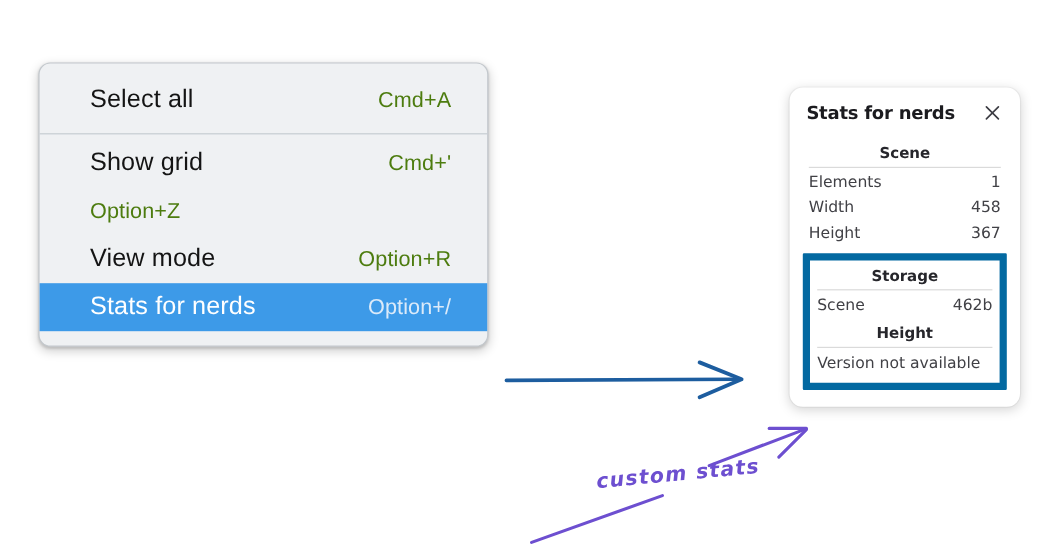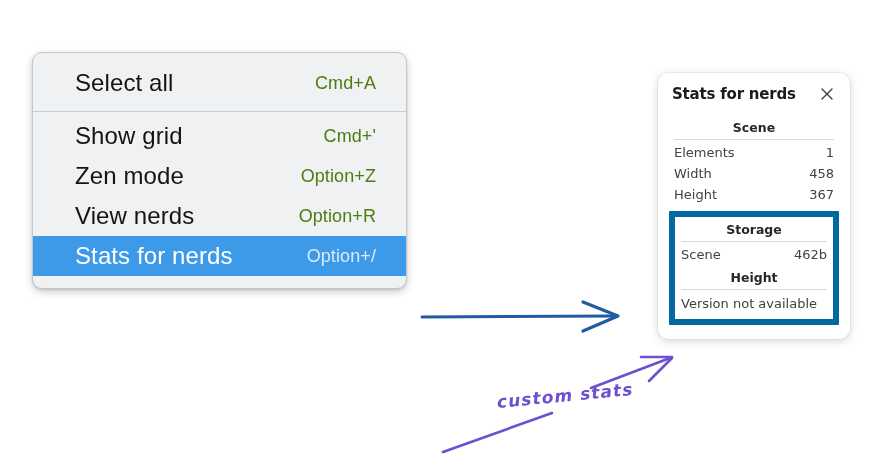--- a/index.html
+++ b/index.html
@@ -38,21 +38,21 @@
   .menu-item {
     display: flex;
     align-items: center;
     justify-content: space-between;
     height: 40px;
     padding: 0 30px 0 42px;
     box-sizing: border-box;
     cursor: default;
   }
   .menu-item .mi-label {
-    font-size: 24px;
+    font-size: 21px;
     color: #141414;
     letter-spacing: 0.1px;
   }
   .menu-item .mi-shortcut {
     font-size: 18px;
     color: #4d7c0f;
     letter-spacing: 0.1px;
   }
   .menu-item.selected {
     background: #3d9ae8;
@@ -162,25 +162,24 @@
   </div>
 
   <div class="menu-divider"></div>
 
   <div class="menu-group">
     <div class="menu-item">
       <span class="mi-label">Show grid</span>
       <span class="mi-shortcut">Cmd+'</span>
     </div>
     <div class="menu-item">
-      <span class="mi-label">Zen mode</span>
       <span class="mi-shortcut">Option+Z</span>
     </div>
     <div class="menu-item">
-      <span class="mi-label">View nerds</span>
+      <span class="mi-label">View mode</span>
       <span class="mi-shortcut">Option+R</span>
     </div>
     <div class="menu-item selected">
       <span class="mi-label">Stats for nerds</span>
       <span class="mi-shortcut">Option+/</span>
     </div>
   </div>
 
 </div>
 

